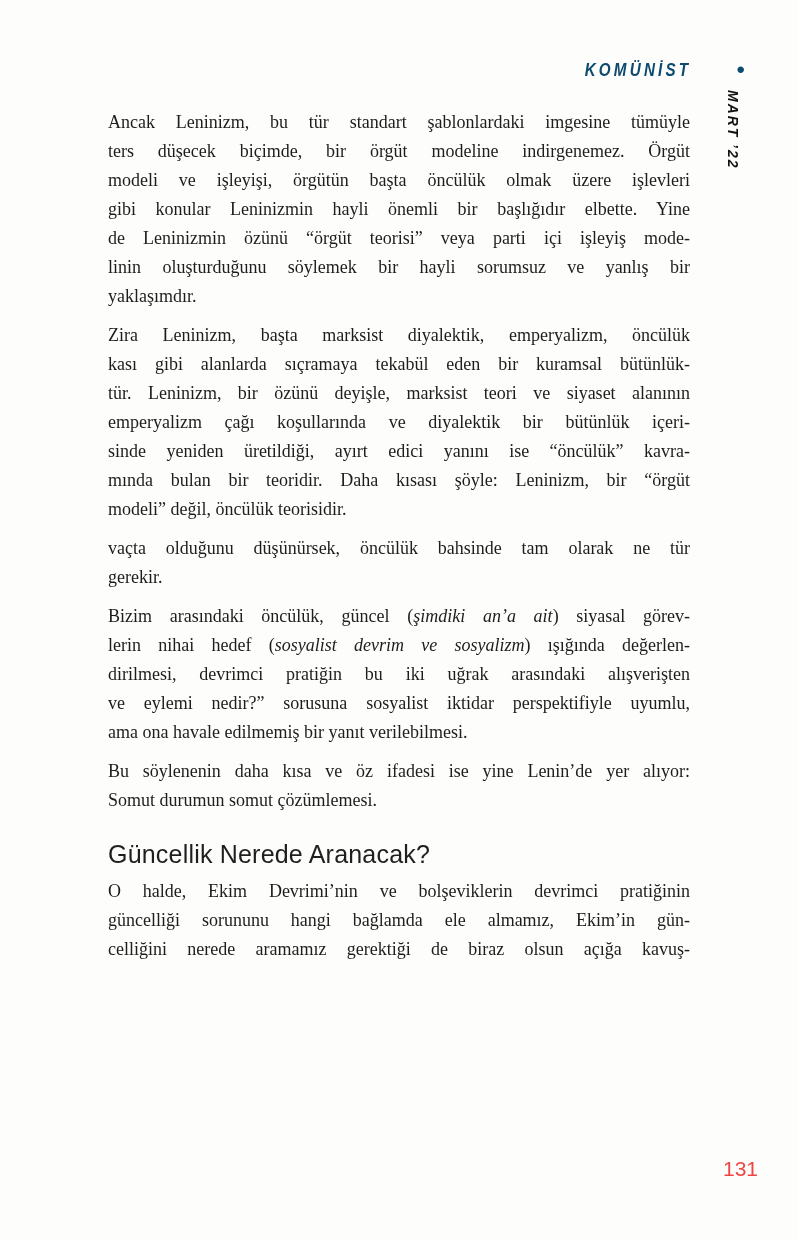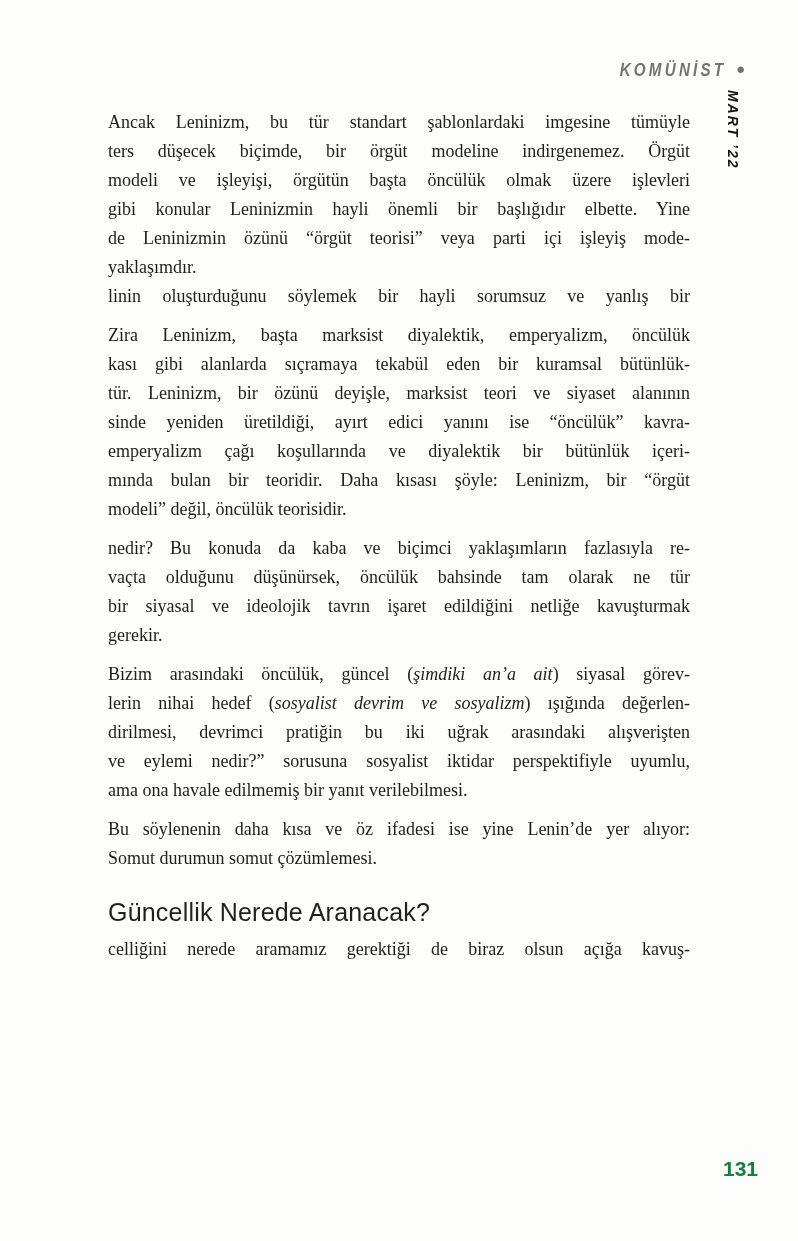--- a/index.html
+++ b/index.html
@@ -12,21 +12,22 @@
     overflow: hidden;
   }
 
   
   .masthead {
     position: absolute;
     top: 59px;
     right: 53px;
     display: flex;
     align-items: center;
-    color: #737373;
+    color: #0c4a6e;
+    gap: 35px;
   }
   .mast-name {
     display: inline-block;
     font-family: "Liberation Sans", sans-serif;
     font-style: italic;
     font-weight: 700;
     font-size: 19px;
     letter-spacing: 4px;
     transform: scaleX(0.8);
     transform-origin: right center;
@@ -82,23 +83,23 @@
     color: #1f1f1f;
     margin: 24px 0 8px 0;
   }
 
   
   .folio {
     position: absolute;
     top: 1157px;
     right: 40px;
     font-family: "Liberation Sans", sans-serif;
-    font-weight: 700;
+    font-weight: 400;
     font-size: 21px;
-    color: #15803d;
+    color: #ef4444;
   }
 </style>
 </head>
 <body>
 
 <div class="page">
 
   <div class="masthead">
     <span class="mast-name">KOMÜNİST</span>
     <span class="mast-dot">•</span>
@@ -107,57 +108,57 @@
   <div class="issue">MART ’22</div>
 
   <div class="body-col">
 
     <div class="para">
       <div class="line">Ancak Leninizm, bu tür standart şablonlardaki imgesine tümüyle</div>
       <div class="line">ters düşecek biçimde, bir örgüt modeline indirgenemez. Örgüt</div>
       <div class="line">modeli ve işleyişi, örgütün başta öncülük olmak üzere işlevleri</div>
       <div class="line">gibi konular Leninizmin hayli önemli bir başlığıdır elbette. Yine</div>
       <div class="line">de Leninizmin özünü “örgüt teorisi” veya parti içi işleyiş mode-</div>
+      <div class="line">linin oluşturduğunu söylemek bir hayli sorumsuz ve yanlış bir</div>
       <div class="line last">yaklaşımdır.</div>
-      <div class="line">linin oluşturduğunu söylemek bir hayli sorumsuz ve yanlış bir</div>
     </div>
 
     <div class="para">
       <div class="line">Zira Leninizm, başta marksist diyalektik, emperyalizm, öncülük</div>
       <div class="line">kası gibi alanlarda sıçramaya tekabül eden bir kuramsal bütünlük-</div>
       <div class="line">tür. Leninizm, bir özünü deyişle, marksist teori ve siyaset alanının</div>
+      <div class="line">emperyalizm çağı koşullarında ve diyalektik bir bütünlük içeri-</div>
       <div class="line">sinde yeniden üretildiği, ayırt edici yanını ise “öncülük” kavra-</div>
-      <div class="line">emperyalizm çağı koşullarında ve diyalektik bir bütünlük içeri-</div>
       <div class="line">mında bulan bir teoridir. Daha kısası şöyle: Leninizm, bir “örgüt</div>
       <div class="line last">modeli” değil, öncülük teorisidir.</div>
     </div>
 
     <div class="para">
-      <div class="line">nedir? Bu konuda da kaba ve biçimci yaklaşımların fazlasıyla re-</div>
       <div class="line">vaçta olduğunu düşünürsek, öncülük bahsinde tam olarak ne tür</div>
-      <div class="line">bir siyasal ve ideolojik tavrın işaret edildiğini netliğe kavuşturmak</div>
       <div class="line last">gerekir.</div>
     </div>
 
     <div class="para">
       <div class="line"><span>Bizim arasındaki öncülük, güncel (</span><span class="it">şimdiki an’a ait</span><span>) siyasal görev-</span></div>
       <div class="line"><span>lerin nihai hedef (</span><span class="it">sosyalist devrim ve sosyalizm</span><span>) ışığında değerlen-</span></div>
       <div class="line">dirilmesi, devrimci pratiğin bu iki uğrak arasındaki alışverişten</div>
       <div class="line">ve eylemi nedir?” sorusuna sosyalist iktidar perspektifiyle uyumlu,</div>
       <div class="line last">ama ona havale edilmemiş bir yanıt verilebilmesi.</div>
     </div>
 
     <div class="para">
       <div class="line">Bu söylenenin daha kısa ve öz ifadesi ise yine Lenin’de yer alıyor:</div>
       <div class="line last">Somut durumun somut çözümlemesi.</div>
     </div>
 
     <h2 class="section-heading">Güncellik Nerede Aranacak?</h2>
 
     <div class="para">
+      <div class="line">O halde, Ekim Devrimi’nin ve bolşeviklerin devrimci pratiğinin</div>
+      <div class="line">güncelliği sorununu hangi bağlamda ele almamız, Ekim’in gün-</div>
       <div class="line">celliğini nerede aramamız gerektiği de biraz olsun açığa kavuş-</div>
     </div>
 
   </div>
 
   <div class="folio">131</div>
 
 </div>
 
 </body></html>

